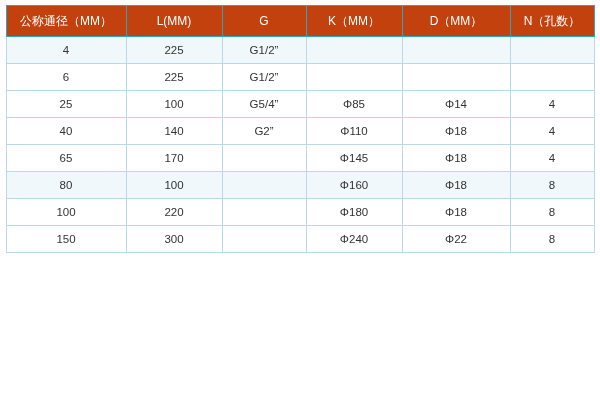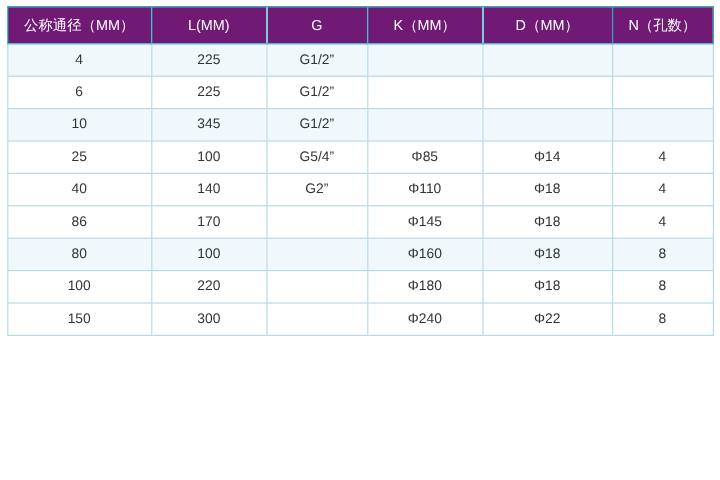--- a/index.html
+++ b/index.html
@@ -34,21 +34,21 @@
     vertical-align: middle;
     font-size: 11.5px;
     color: #333333;
     height: 26px;
     padding: 0;
     line-height: 26px;
     white-space: nowrap;
     overflow: hidden;
   }
   table.spec-table thead th {
-    background: #701a75;
+    background: #c2410c;
     color: #ffffff;
     font-weight: normal;
     font-size: 12px;
     height: 30px;
     line-height: 30px;
     border: 1px solid #2aa9bd;
   }
   table.spec-table tbody tr.even td {
     background: #f1f8fb;
   }
@@ -95,46 +95,38 @@
         <td></td>
       </tr>
       <tr class="odd">
         <td>6</td>
         <td>225</td>
         <td>G1/2”</td>
         <td></td>
         <td></td>
         <td></td>
       </tr>
-      <tr class="even">
-        <td>10</td>
-        <td>345</td>
-        <td>G1/2”</td>
-        <td></td>
-        <td></td>
-        <td></td>
-      </tr>
       <tr class="odd">
         <td>25</td>
         <td>100</td>
         <td>G5/4”</td>
         <td>Φ85</td>
         <td>Φ14</td>
         <td>4</td>
       </tr>
       <tr class="odd">
         <td>40</td>
         <td>140</td>
         <td>G2”</td>
         <td>Φ110</td>
         <td>Φ18</td>
         <td>4</td>
       </tr>
       <tr class="odd">
-        <td>86</td>
+        <td>65</td>
         <td>170</td>
         <td></td>
         <td>Φ145</td>
         <td>Φ18</td>
         <td>4</td>
       </tr>
       <tr class="even">
         <td>80</td>
         <td>100</td>
         <td></td>

